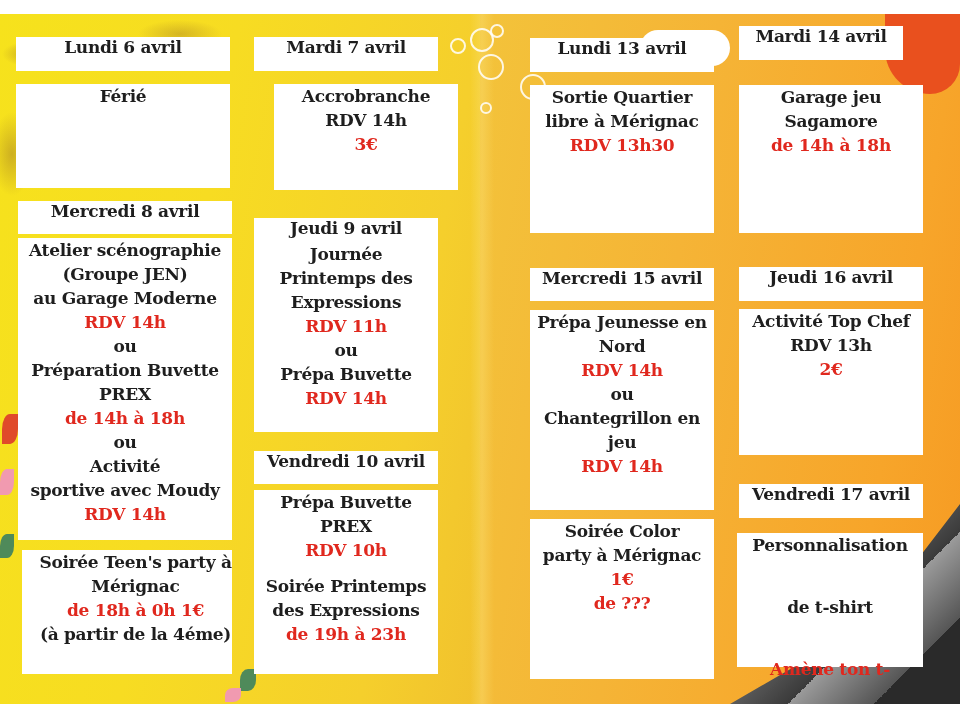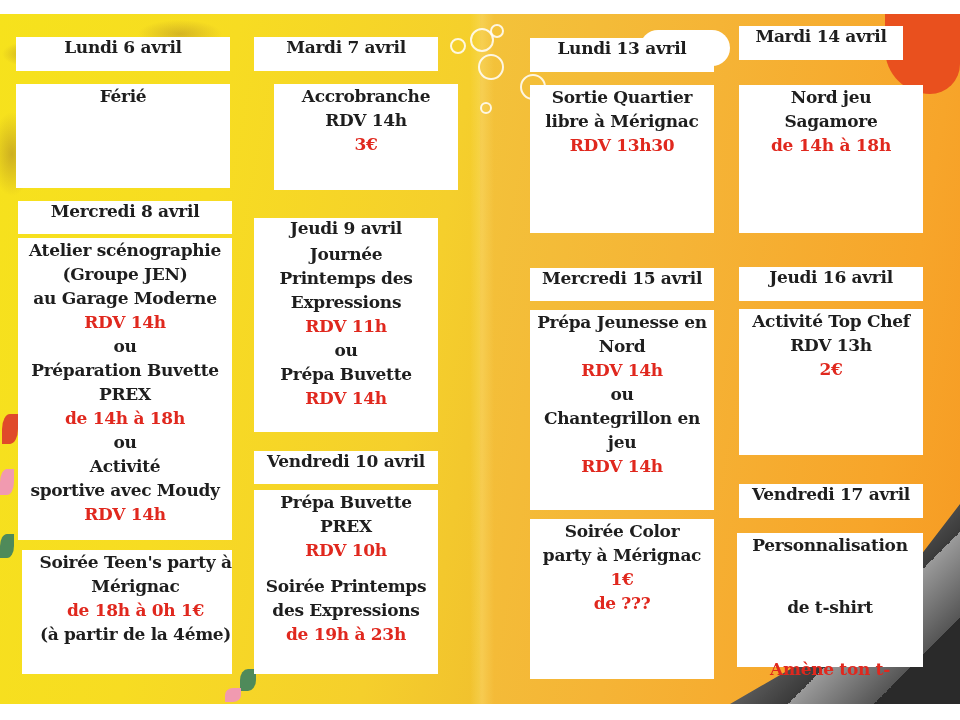--- a/index.html
+++ b/index.html
@@ -146,21 +146,21 @@
   <div class="card" style="left:530px;top:71px;width:184px;height:148px;">
     <span class="line">Sortie Quartier</span>
     <span class="line">libre à Mérignac</span>
     <span class="line red">RDV 13h30</span>
   </div>
 
   <div class="card" style="left:739px;top:12px;width:164px;height:34px;">
     <span class="hdr">Mardi 14 avril</span>
   </div>
   <div class="card" style="left:739px;top:71px;width:184px;height:148px;">
-    <span class="line">Nord jeu</span>
+    <span class="line">Garage jeu</span>
     <span class="line">Sagamore</span>
     <span class="line red">de 14h à 18h</span>
   </div>
 
   <div class="card" style="left:530px;top:254px;width:184px;height:33px;">
     <span class="hdr">Mercredi 15 avril</span>
   </div>
   <div class="card" style="left:530px;top:296px;width:184px;height:200px;">
     <span class="line">Prépa Jeunesse en</span>
     <span class="line">Nord</span>

